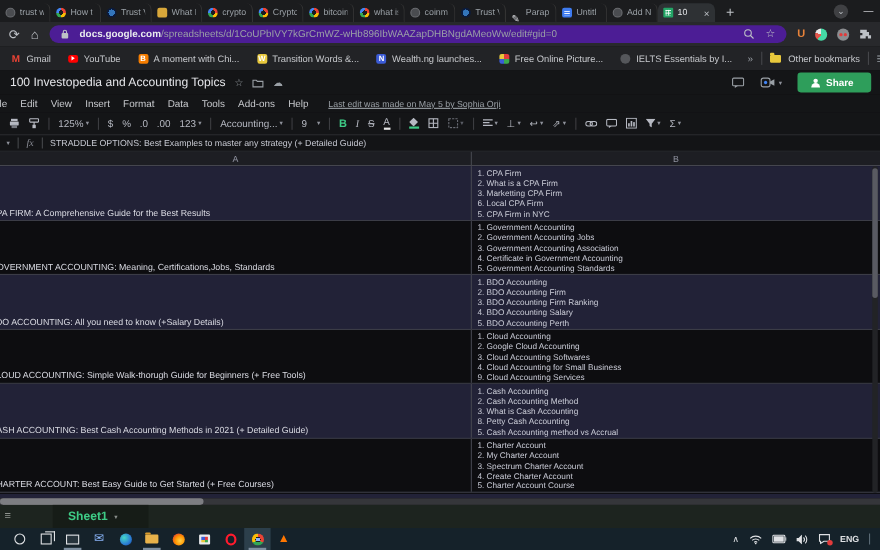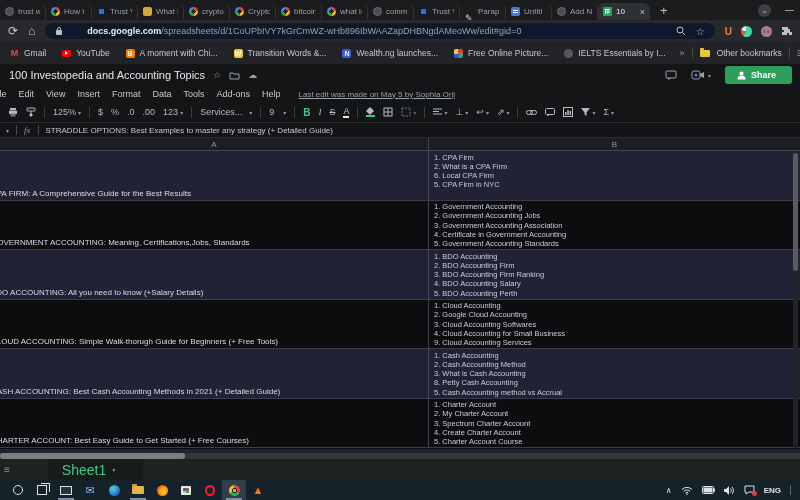--- a/index.html
+++ b/index.html
@@ -31,22 +31,22 @@
       linear-gradient(#fff 1px,transparent 1px) 0 0/100% 2.5px, linear-gradient(90deg,#fff 1px,transparent 1px) 0 0/2.5px 100%; }
   .newtab-btn { color:#bdc1c6; font-size:13px; margin-left:10px; }
   .tabstrip-right { margin-left:auto; display:flex; align-items:center; gap:14px; padding-right:6px; }
   .tabsearch { width:13px; height:13px; border-radius:50%; background:#3f4043; color:#bdc1c6; font-size:8px;
       display:flex; align-items:center; justify-content:center; }
   .win-min { color:#d8d9dd; font-size:9px; }
 
   
   .addrbar { top:20px; height:22px; background:#28292c; gap:10px; padding:0 8px; }
   .nav-glyph { color:#bdc1c6; font-size:12px; }
-  .urlpill { flex:1; height:16px; background:#0f172a; border-radius:8px; display:flex; align-items:center;
-      gap:24px; padding:0 10px; overflow:hidden; }
+  .urlpill { flex:1; height:16px; background:#4c1d95; border-radius:8px; display:flex; align-items:center;
+      gap:9px; padding:0 10px; overflow:hidden; }
   .url { font-size:9px; white-space:nowrap; }
   .url .dom { color:#e8eaed; font-weight:bold; }
   .url .path { color:#9aa0a6; }
   .pill-right { margin-left:auto; display:flex; gap:10px; align-items:center; }
   .ext-area { display:flex; gap:9px; align-items:center; }
   .ext-u { color:#e8833a; font-weight:bold; font-size:10px; }
   .ext-pac { width:11px; height:11px; border-radius:50%; background:conic-gradient(#45d9a5 0 60%,#e2574c 0 80%,#e8e8e8 0); }
   .ext-dot { width:11px; height:11px; border-radius:50%; background:#8b8d90; position:relative; }
   .ext-dot::before { content:""; position:absolute; top:4px; left:2px; width:3px; height:3px; border-radius:50%;
       background:#e23b3b; box-shadow:4px 0 0 #e23b3b; }
@@ -117,21 +117,21 @@
   .partialrow { top:448.5px; height:4.5px; background:#222237; }
   .vscroll { position:absolute; right:2px; top:151px; width:5px; height:297px; background:#222326; border-radius:3px; }
   .vthumb { position:absolute; top:2px; left:0; width:5px; height:118px; background:#595a62; border-radius:3px; }
   .hscroll { top:453px; height:6px; background:#35363a; }
   .hthumb { width:185px; height:6px; background:#7d7e82; border-radius:3px; }
 
   
   .sheetbar { top:459px; height:21px; background:#1d241f; gap:0; }
   .allsheets { color:#8f948f; font-size:10px; margin-left:-4px; padding:0 8px; }
   .sheet-tab { display:flex; align-items:center; gap:6px; background:#161c17; height:21px; padding:0 28px 0 14px; }
-  .sheet-tab-label { font-size:14px; font-weight:normal; color:#3ecb86; }
+  .sheet-tab-label { font-size:11px; font-weight:bold; color:#3ecb86; }
   .sheet-caret { font-size:6px; color:#8a8f8c; }
 
   
   .taskbar { top:480px; height:20px; background:#15222a; gap:0; padding-left:6px; }
   .app { width:24px; height:20px; display:flex; align-items:center; justify-content:center; position:relative; flex:none; }
   .app.open::after { content:""; position:absolute; bottom:0; left:4px; right:4px; height:2px; background:#7e8fa0; }
   .app.active { background:#2c3f4b; }
   .ic { display:block; }
   .ic-cortana { width:10px; height:10px; border:1.5px solid #dfe1e4; border-radius:50%; }
   .ic-taskview { width:10px; height:10px; border:1px solid #dfe1e4; position:relative; }
@@ -359,21 +359,21 @@
     <span class="tbi">$</span>
     <span class="tbi">%</span>
     <span class="tbi">.0</span>
     <span class="tbi">.00</span>
     <span class="tbi">
         <span>123</span>
         <span class="caret">▾</span>
       </span>
     <span class="tsep"></span>
     <span class="tbi fontname">
-        <span>Services...</span>
+        <span>Accounting...</span>
         <span class="caret" style="margin-left:auto;">▾</span>
       </span>
     <span class="tsep"></span>
     <span class="tbi"><span>9</span>&nbsp;&nbsp;<span class="caret">▾</span></span>
     <span class="tsep"></span>
     <span class="tbi bold-b">B</span>
     <span class="tbi italic-i">I</span>
     <span class="tbi strike-s">S</span>
     <span class="tbi color-a">A</span>
     <span class="tsep"></span>
@@ -460,20 +460,21 @@
   </div>
 
   <div class="band gridrows" id="rows-host">
       <div class="g-row tint">
         <div class="cellA">
           <span>CPA FIRM: A Comprehensive Guide for the Best Results</span>
         </div>
         <div class="cellB">
           <div class="b-line">1. CPA Firm</div>
           <div class="b-line">2. What is a CPA Firm</div>
+          <div class="b-line">3. Marketting CPA Firm</div>
           <div class="b-line">6. Local CPA Firm</div>
           <div class="b-line">5. CPA Firm in NYC</div>
         </div>
       </div>
       <div class="g-row dark">
         <div class="cellA">
           <span>GOVERNMENT ACCOUNTING: Meaning, Certifications,Jobs, Standards</span>
         </div>
         <div class="cellB">
           <div class="b-line">1. Government Accounting</div>

